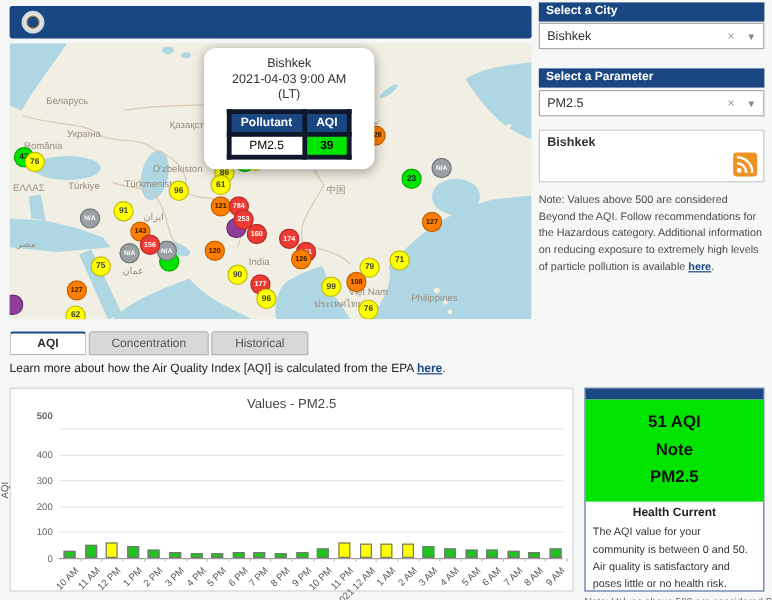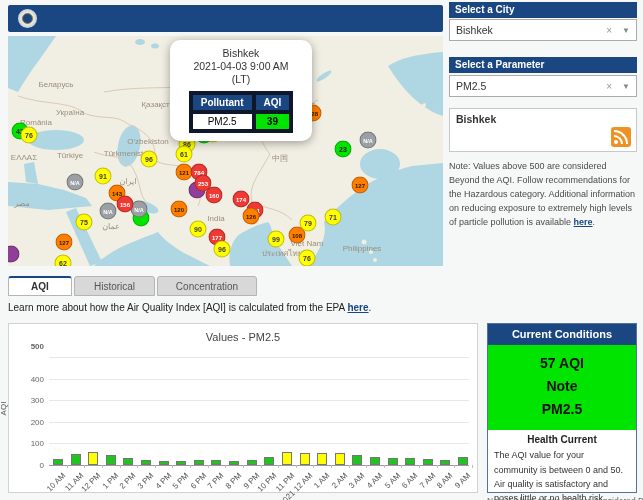--- a/index.html
+++ b/index.html
@@ -245,22 +245,22 @@
       <s></s>
     </span>
 </div>
 <div class="abs note">
   <span>Note: Values above 500 are considered Beyond the AQI. Follow recommendations for the Hazardous category. Additional information on reducing exposure to extremely high levels of particle pollution is available</span>
   <a>here</a><span>.</span>
 </div>
 
 <div class="abs tabs" id="tabs">
     <div class="tab active" style="width: 64px;">AQI</div>
+    <div class="tab" style="width: 100px;">Concentration</div>
     <div class="tab" style="width: 81px;">Historical</div>
-    <div class="tab" style="width: 100px;">Concentration</div>
   </div>
 <div class="abs lm">
   <span>Learn more about how the Air Quality Index [AQI] is calculated from the EPA</span>
   <a>here</a><span>.</span>
 </div>
 
 <div class="abs chart" id="chart">
   <div class="c-title">Values - PM2.5</div>
   <div class="c-ylab">AQI</div>
 <div class="grid zero" style="top: 141px;"></div>
@@ -344,24 +344,23 @@
     <div class="bar" style="left: 431.391px; top: 136.248px; height: 4.752px; background: rgb(31, 196, 31);"></div>
     <div class="xtick" style="left: 445.196px;"></div>
     <div class="xlab" style="left: 391.391px; top: 147px;">8 AM</div>
     <div class="bar" style="left: 449px; top: 132.576px; height: 8.424px; background: rgb(31, 196, 31);"></div>
     <div class="xtick" style="left: 462.804px;"></div>
     <div class="xlab" style="left: 409px; top: 147px;">9 AM</div>
   </div>
 
 <div class="abs cc">
   <div class="cc-hd">
-    <div class="t1">Current Conditions</div>
   </div>
   <div class="cc-aqi" id="cc-aqi" style="background: rgb(0, 228, 0);">
-    <div>57 AQI</div>
+    <div>51 AQI</div>
     <div>Note</div>
     <div>PM2.5</div>
   </div>
   <div class="cc-hm">
     <div class="t">Health Current</div>
     <div class="b">The AQI value for your community is between 0 and 50. Air quality is satisfactory and poses little or no health risk.</div>
   </div>
 </div>
 <div class="abs clipnote">Note: Values above 500 are considered Beyond the</div>
 

